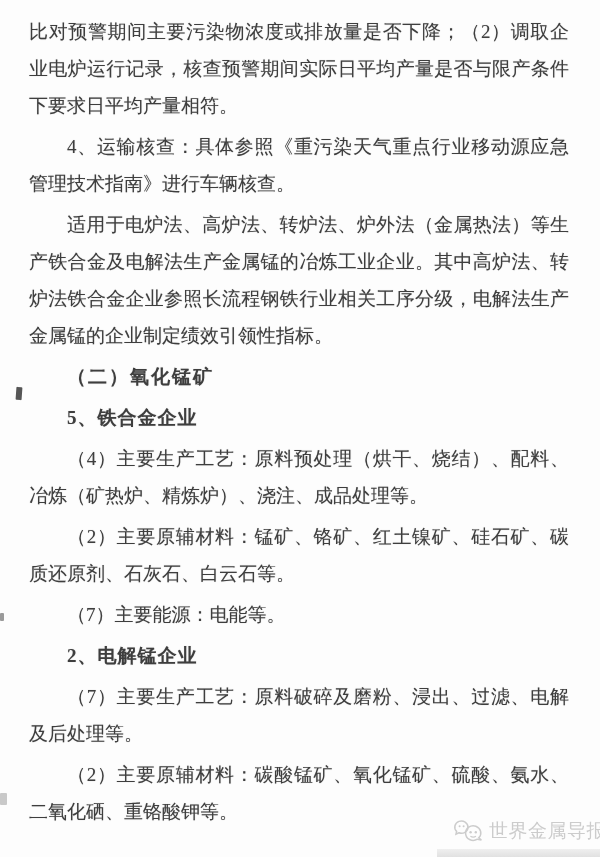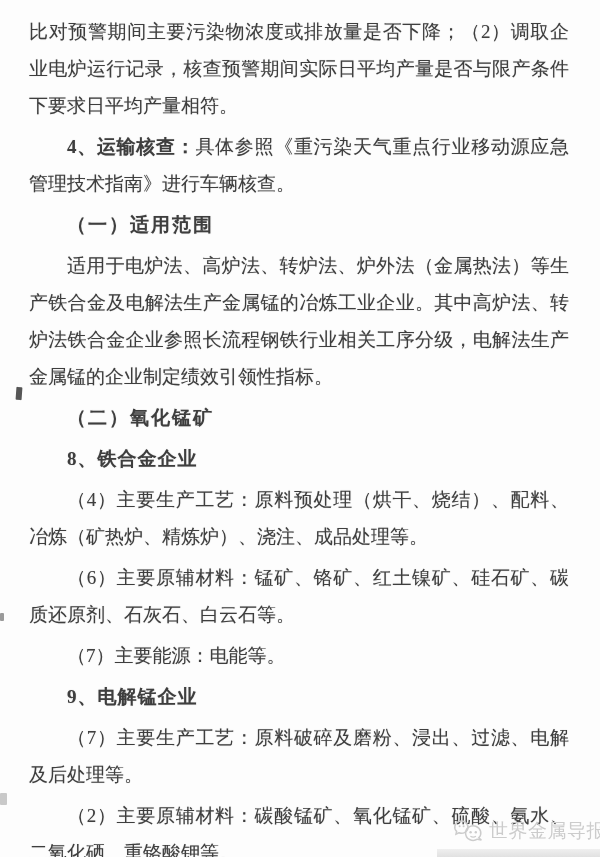--- a/index.html
+++ b/index.html
@@ -21,21 +21,21 @@
     line-height: 37px;
     text-align: justify;
     text-justify: inter-ideograph;
     text-shadow: 0 0 1px rgba(70,70,70,0.35);
   }
   .doc p {
     margin: 4px;
     text-indent: 38px; 
   }
   .doc p.noindent { text-indent: 0; }
-  .lead { font-weight: bold; }
+  .lead { font-weight: normal; }
   .heading-l1 {
     font-weight: bold;
     font-family: "Liberation Sans", sans-serif; 
     letter-spacing: 1px;
   }
   .heading-l2 {
     font-weight: bold; 
     letter-spacing: 2px;
   }
   .heading-l3 {
@@ -73,35 +73,34 @@
 <body>
 
 <div class="doc">
   <p class="noindent">比对预警期间主要污染物浓度或排放量是否下降；（2）调取企业电炉运行记录，核查预警期间实际日平均产量是否与限产条件下要求日平均产量相符。</p>
 
   <p>
     <span class="lead">4、运输核查：</span><span>具体参照《重污染天气重点行业移动源应急管理技术指南》进行车辆核查。</span>
   </p>
 
 
-  <p class="heading-l2">（一）适用范围</p>
 
   <p>适用于电炉法、高炉法、转炉法、炉外法（金属热法）等生产铁合金及电解法生产金属锰的冶炼工业企业。其中高炉法、转炉法铁合金企业参照长流程钢铁行业相关工序分级，电解法生产金属锰的企业制定绩效引领性指标。</p>
 
   <p class="heading-l2">（二）氧化锰矿</p>
 
-  <p class="heading-l3">8、铁合金企业</p>
+  <p class="heading-l3">5、铁合金企业</p>
 
   <p>（4）主要生产工艺：原料预处理（烘干、烧结）、配料、冶炼（矿热炉、精炼炉）、浇注、成品处理等。</p>
 
-  <p>（6）主要原辅材料：锰矿、铬矿、红土镍矿、硅石矿、碳质还原剂、石灰石、白云石等。</p>
+  <p>（2）主要原辅材料：锰矿、铬矿、红土镍矿、硅石矿、碳质还原剂、石灰石、白云石等。</p>
 
   <p>（7）主要能源：电能等。</p>
 
-  <p class="heading-l3">9、电解锰企业</p>
+  <p class="heading-l3">2、电解锰企业</p>
 
   <p>（7）主要生产工艺：原料破碎及磨粉、浸出、过滤、电解及后处理等。</p>
 
   <p>（2）主要原辅材料：碳酸锰矿、氧化锰矿、硫酸、氨水、二氧化硒、重铬酸钾等。</p>
 </div>
 
 <div class="watermark">
   <span style="display:inline-flex;">
     <svg width="31" height="24" viewBox="0 0 31 24" aria-hidden="true">
       <g fill="none" stroke="#cccccc" stroke-width="1.5">

